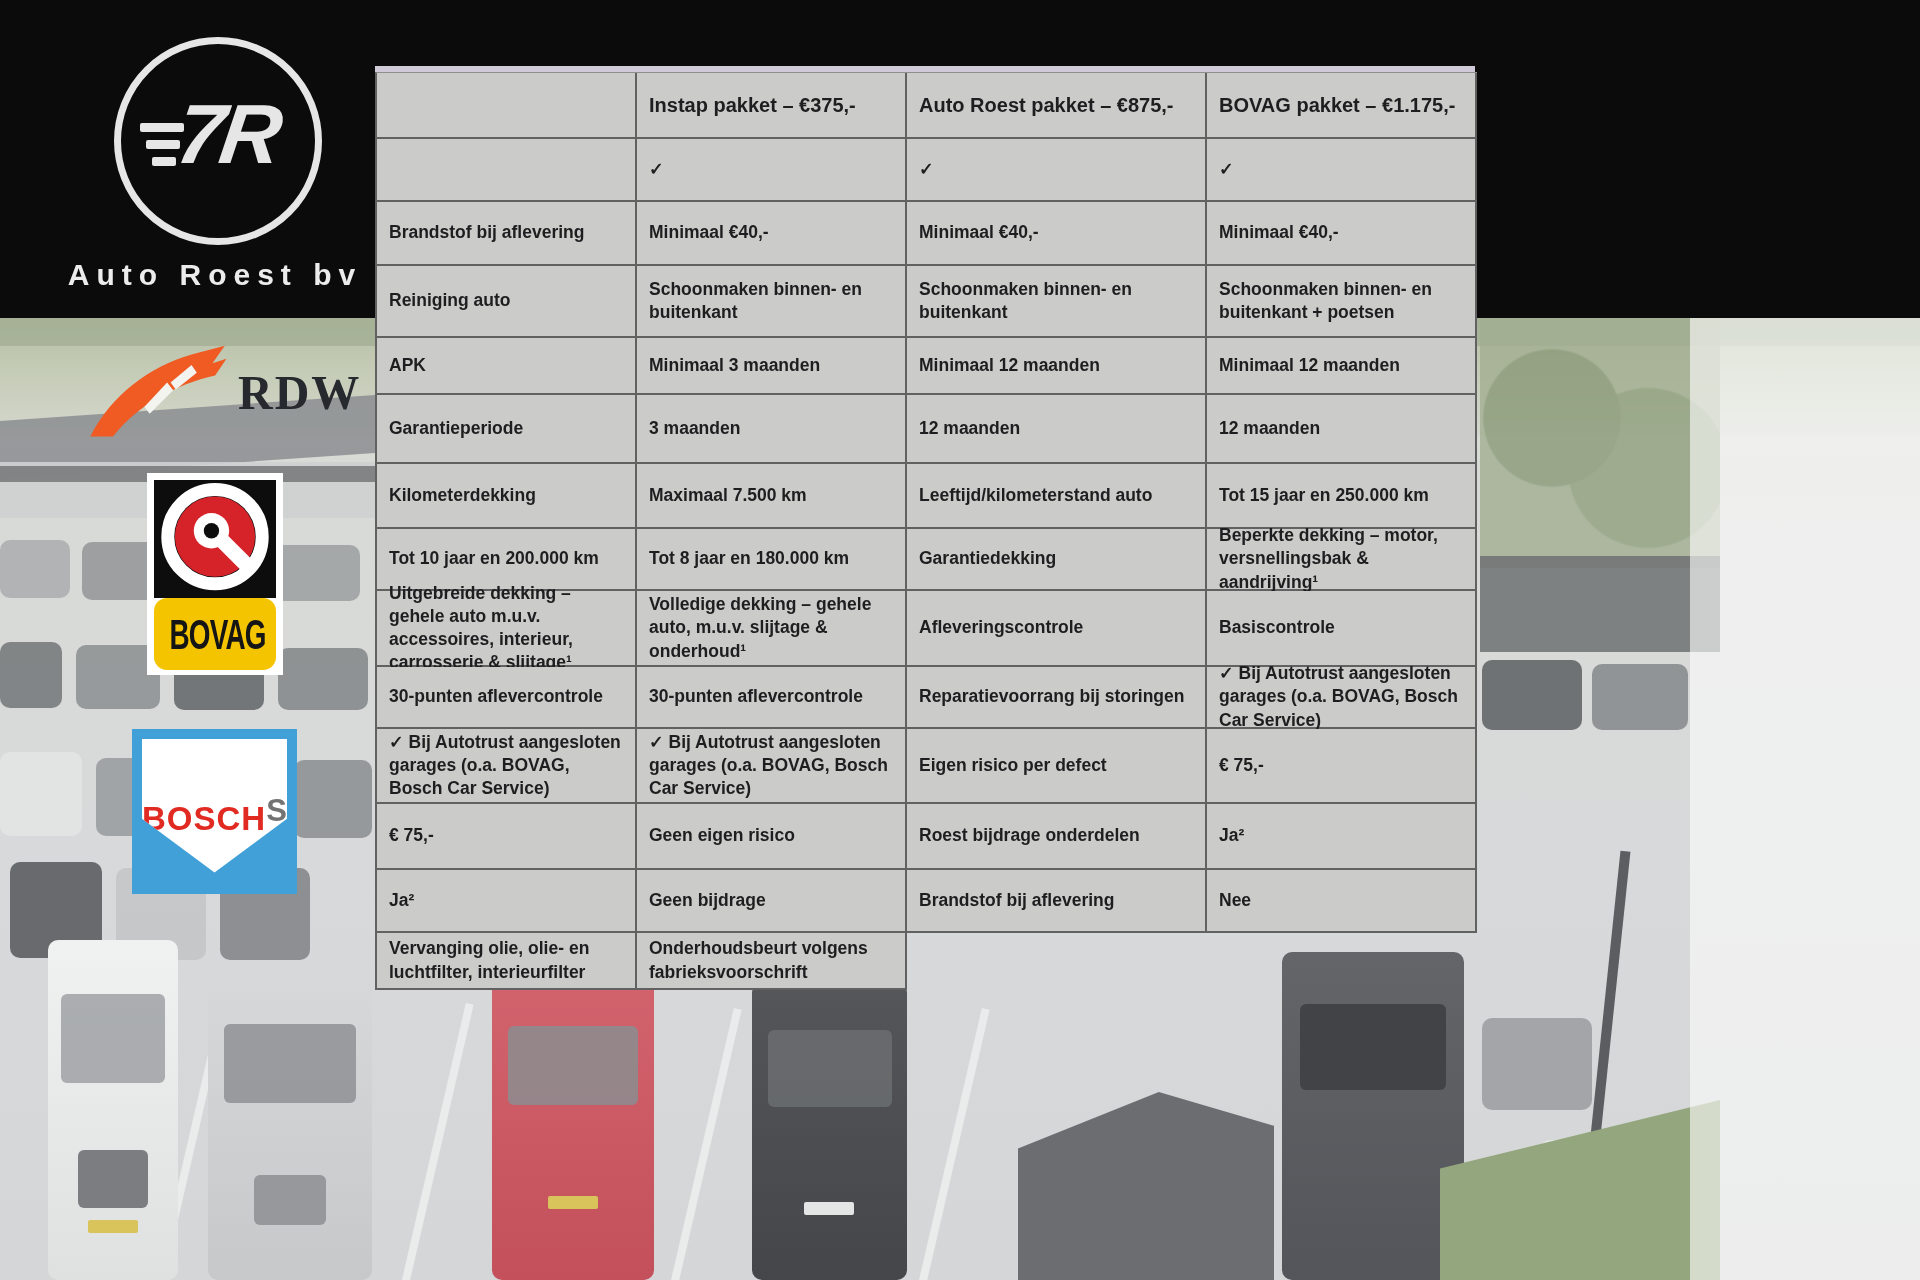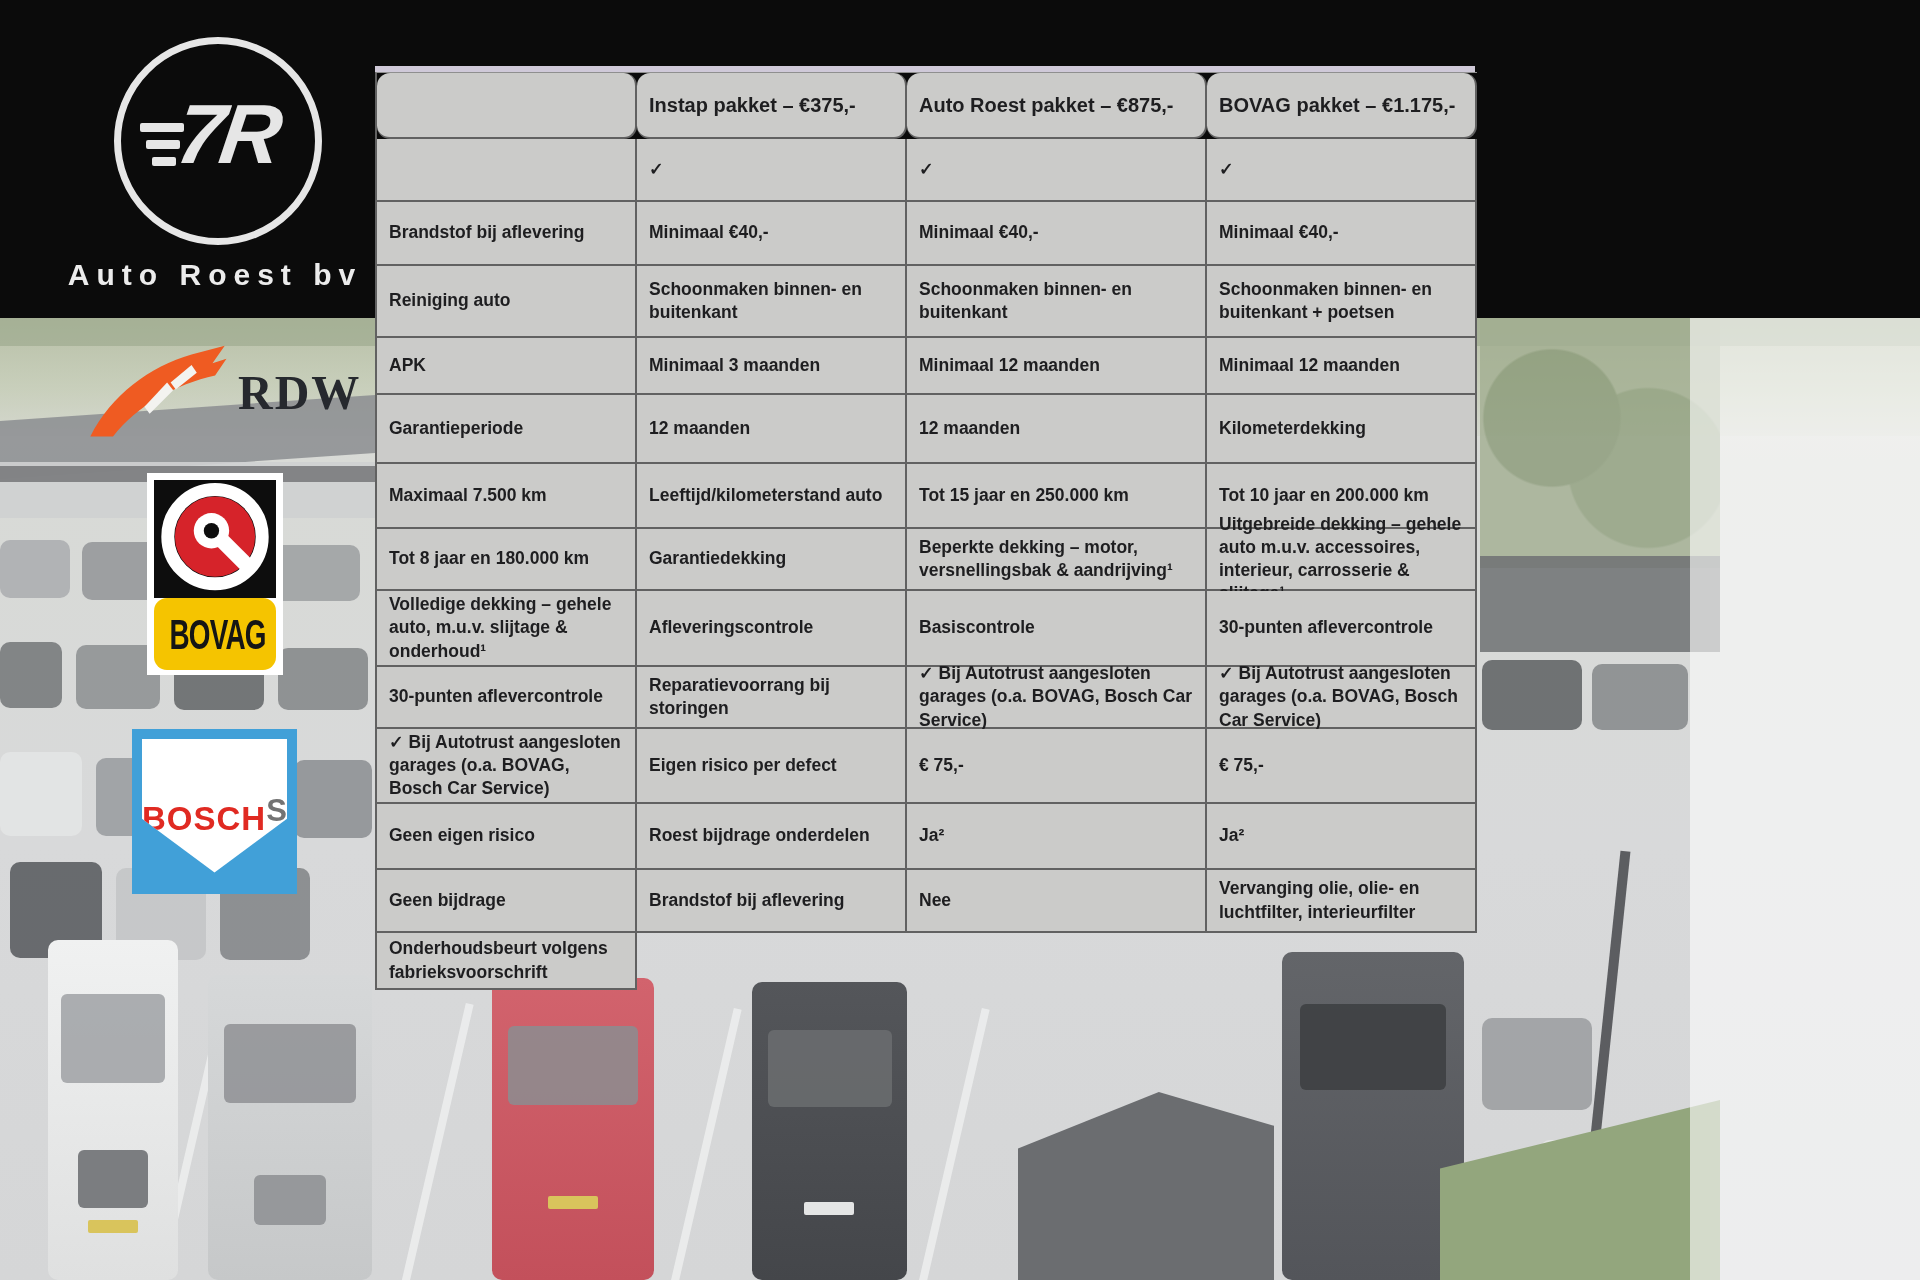--- a/index.html
+++ b/index.html
@@ -60,21 +60,21 @@
   .bosch-w2{font-size:31px;font-weight:bold;color:#737373;line-height:1.05;}
 
   
   .lav{left:375px;top:66px;width:1100px;height:6px;background:#cfc9d8;}
   .grid{left:375px;top:72px;width:1100px;display:grid;
         grid-template-columns:260px 270px 300px 270px;
         border-left:2px solid #616161;border-top:1px solid #8f8f8f;}
   .cell{background:#cbcbc9;border-right:2px solid #616161;border-bottom:2px solid #616161;
         box-sizing:border-box;display:flex;align-items:center;padding:6px 12px;
         font-size:17.5px;font-weight:bold;color:#1e1e20;line-height:1.32;}
-  .cell.head{font-size:20px;border-radius:13px;}
+  .cell.head{font-size:20px;}
 </style>
 </head>
 <body>
 
 <div class="scene">
 
   <div class="abs photo"></div>
   <div class="abs field"></div>
   <div class="abs treeline"></div>
   <div class="abs trees-right"></div>
@@ -198,20 +198,21 @@
       <div class="cell">Minimaal €40,-</div>
       <div class="cell">Reiniging auto</div>
       <div class="cell">Schoonmaken binnen- en buitenkant</div>
       <div class="cell">Schoonmaken binnen- en buitenkant</div>
       <div class="cell">Schoonmaken binnen- en buitenkant + poetsen</div>
       <div class="cell">APK</div>
       <div class="cell">Minimaal 3 maanden</div>
       <div class="cell">Minimaal 12 maanden</div>
       <div class="cell">Minimaal 12 maanden</div>
       <div class="cell">Garantieperiode</div>
+      <div class="cell">3 maanden</div>
       <div class="cell">12 maanden</div>
       <div class="cell">12 maanden</div>
       <div class="cell">Kilometerdekking</div>
       <div class="cell">Maximaal 7.500 km</div>
       <div class="cell">Leeftijd/kilometerstand auto</div>
       <div class="cell">Tot 15 jaar en 250.000 km</div>
       <div class="cell">Tot 10 jaar en 200.000 km</div>
       <div class="cell">Tot 8 jaar en 180.000 km</div>
       <div class="cell">Garantiedekking</div>
       <div class="cell">Beperkte dekking – motor, versnellingsbak &amp; aandrijving¹</div>

